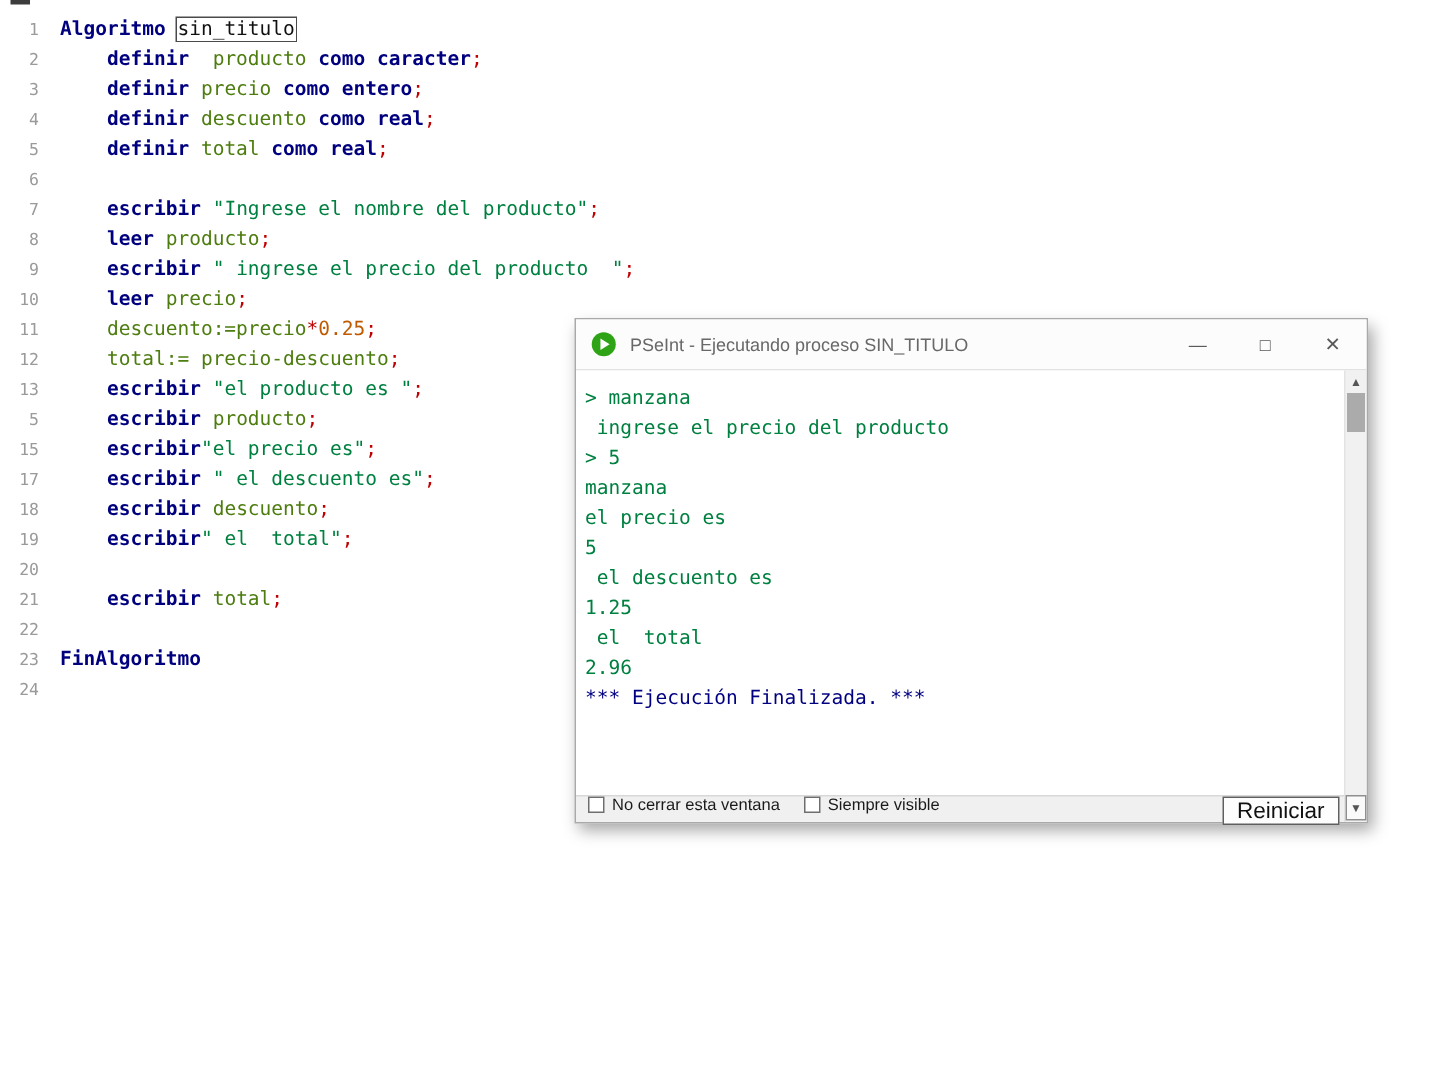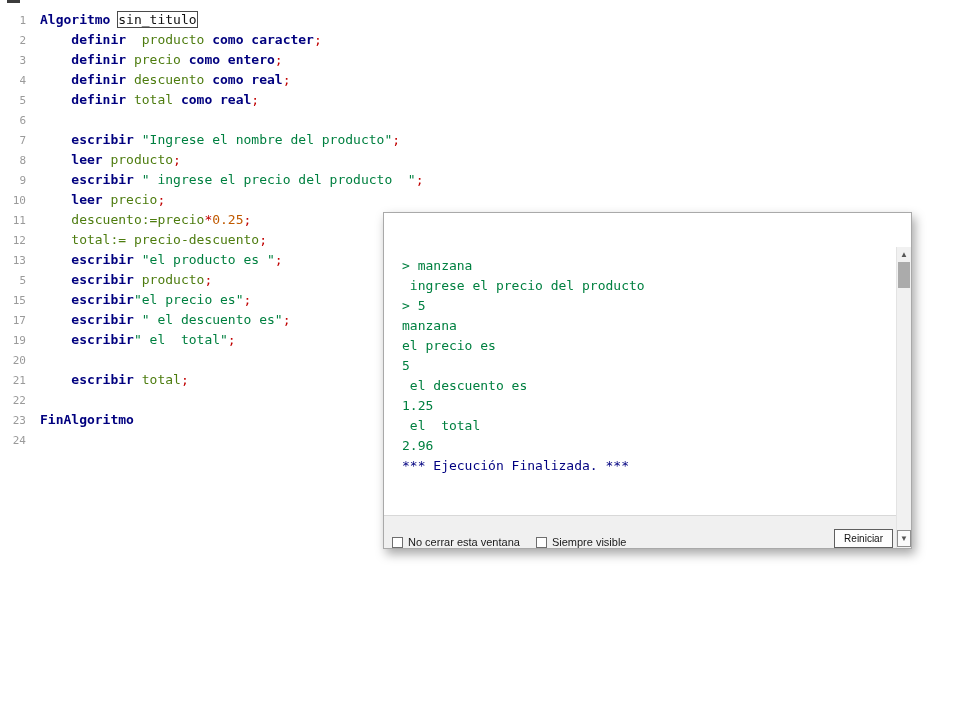--- a/index.html
+++ b/index.html
@@ -30,45 +30,45 @@
   .titlebar { position:absolute; left:0; right:0; top:0; height:34px; background:#fcfcfc;
               border-bottom:1px solid #e2e2e2; display:flex; align-items:center; }
   .play-icon { width:17px; height:17px; margin-left:10px; flex:0 0 auto; }
   .popup-title { margin-left:9px; font-size:12px; color:#686868; white-space:nowrap; }
   .win-controls { margin-left:auto; display:flex; height:100%; }
   .win-btn { width:45px; display:flex; align-items:center; justify-content:center;
              color:#5a5a5a; font-size:12px; }
   .win-btn.close { font-size:13px; }
 
   .console { position:absolute; left:0; right:15px; top:34px; bottom:23px;
-             background:#ffffff; padding:9px 18px; overflow:hidden;
+             background:#ffffff; padding:9px 6px; overflow:hidden;
              font-family:"DejaVu Sans Mono", monospace; }
   .console-line { height:20px; line-height:20px; font-size:13px; white-space:pre; }
   .c-green { color:#008040; }
   .c-blue  { color:#000080; }
 
   .scrollbar { position:absolute; right:0; top:34px; bottom:0; width:15px;
                background:#f1f1f1; border-left:1px solid #e3e3e3; }
   .sb-up { position:absolute; top:0; left:0; right:0; height:15px; display:flex;
            align-items:center; justify-content:center; font-size:8px; color:#555; }
   .sb-thumb { position:absolute; top:15px; left:1px; right:1px; height:26px; background:#ababab; }
   .sb-down { position:absolute; bottom:1px; left:0; right:0; height:17px;
              border:1px solid #8f8f8f; background:#fafafa; display:flex;
              align-items:center; justify-content:center; font-size:8px; color:#555; }
 
-  .popup-footer { position:absolute; left:0; right:15px; bottom:0; height:33px;
+  .popup-footer { position:absolute; left:0; right:15px; bottom:0; height:18px;
                   background:#f0f0f0; border-top:1px solid #d8d8d8;
-                  display:flex; align-items:flex-end; font-size:11px; color:#1a1a1a; }
+                  display:flex; align-items:flex-start; font-size:11px; color:#1a1a1a; }
   .checkbox { width:11px; height:11px; border:1px solid #6e6e6e; background:#fff;
               flex:0 0 auto; }
   .cb1 { margin-left:8px; }
   .cb2 { margin-left:16px; }
   .cb-label { margin-left:5px; white-space:nowrap; }
   .restart-btn { margin-left:auto; margin-right:3px; height:19px; padding:0 9px;
-                 border:1px solid #5f5f5f; background:#fdfdfd; font-size:10px;
+                 border:1px solid #5f5f5f; background:#fdfdfd; font-size:15px;
                  font-family:"Liberation Sans", sans-serif; color:#111;
                  display:flex; align-items:center; }
 </style>
 </head>
 <body>
 
 <div class="top-mark"></div>
 
 <div class="editor">
   <div>
@@ -81,30 +81,43 @@
       <div class="code-line"><span class="line-num">7</span><span class="code-text"><span class="seg-pl">    </span><span class="seg-kw">escribir</span><span class="seg-pl"> </span><span class="seg-str">"Ingrese el nombre del producto"</span><span class="seg-pu">;</span></span></div>
       <div class="code-line"><span class="line-num">8</span><span class="code-text"><span class="seg-pl">    </span><span class="seg-kw">leer</span><span class="seg-pl"> producto</span><span class="seg-pu">;</span></span></div>
       <div class="code-line"><span class="line-num">9</span><span class="code-text"><span class="seg-pl">    </span><span class="seg-kw">escribir</span><span class="seg-pl"> </span><span class="seg-str">" ingrese el precio del producto  "</span><span class="seg-pu">;</span></span></div>
       <div class="code-line"><span class="line-num">10</span><span class="code-text"><span class="seg-pl">    </span><span class="seg-kw">leer</span><span class="seg-pl"> precio</span><span class="seg-pu">;</span></span></div>
       <div class="code-line"><span class="line-num">11</span><span class="code-text"><span class="seg-pl">    </span><span class="seg-pl">descuento:=precio</span><span class="seg-op">*</span><span class="seg-num">0.25</span><span class="seg-pu">;</span></span></div>
       <div class="code-line"><span class="line-num">12</span><span class="code-text"><span class="seg-pl">    </span><span class="seg-pl">total:= precio-descuento</span><span class="seg-pu">;</span></span></div>
       <div class="code-line"><span class="line-num">13</span><span class="code-text"><span class="seg-pl">    </span><span class="seg-kw">escribir</span><span class="seg-pl"> </span><span class="seg-str">"el producto es "</span><span class="seg-pu">;</span></span></div>
       <div class="code-line"><span class="line-num">5</span><span class="code-text"><span class="seg-pl">    </span><span class="seg-kw">escribir</span><span class="seg-pl"> producto</span><span class="seg-pu">;</span></span></div>
       <div class="code-line"><span class="line-num">15</span><span class="code-text"><span class="seg-pl">    </span><span class="seg-kw">escribir</span><span class="seg-str">"el precio es"</span><span class="seg-pu">;</span></span></div>
       <div class="code-line"><span class="line-num">17</span><span class="code-text"><span class="seg-pl">    </span><span class="seg-kw">escribir</span><span class="seg-pl"> </span><span class="seg-str">" el descuento es"</span><span class="seg-pu">;</span></span></div>
+      <div class="code-line"><span class="line-num">18</span><span class="code-text"><span class="seg-pl">    </span><span class="seg-kw">escribir</span><span class="seg-pl"> descuento</span><span class="seg-pu">;</span></span></div>
       <div class="code-line"><span class="line-num">19</span><span class="code-text"><span class="seg-pl">    </span><span class="seg-kw">escribir</span><span class="seg-str">" el  total"</span><span class="seg-pu">;</span></span></div>
       <div class="code-line"><span class="line-num">20</span><span class="code-text"></span></div>
       <div class="code-line"><span class="line-num">21</span><span class="code-text"><span class="seg-pl">    </span><span class="seg-kw">escribir</span><span class="seg-pl"> total</span><span class="seg-pu">;</span></span></div>
       <div class="code-line"><span class="line-num">22</span><span class="code-text"></span></div>
       <div class="code-line"><span class="line-num">23</span><span class="code-text"><span class="seg-kw">FinAlgoritmo</span></span></div>
       <div class="code-line"><span class="line-num">24</span><span class="code-text"></span></div>
     </div>
 </div>
 
 <div class="popup">
+  <div class="titlebar">
+    <svg class="play-icon" viewBox="0 0 17 17">
+      <circle cx="8.5" cy="8.5" r="8" fill="#2ea315"></circle>
+      <polygon points="6.3,4.6 12.4,8.5 6.3,12.4" fill="#ffffff"></polygon>
+    </svg>
+    <span class="popup-title">PSeInt - Ejecutando proceso SIN_TITULO</span>
+    <span class="win-controls">
+      <span class="win-btn">—</span>
+      <span class="win-btn">□</span>
+      <span class="win-btn close">✕</span>
+    </span>
+  </div>
 
   <div class="console">
       <div class="console-line c-green">&gt; manzana</div>
       <div class="console-line c-green"> ingrese el precio del producto</div>
       <div class="console-line c-green">&gt; 5</div>
       <div class="console-line c-green">manzana</div>
       <div class="console-line c-green">el precio es</div>
       <div class="console-line c-green">5</div>
       <div class="console-line c-green"> el descuento es</div>
       <div class="console-line c-green">1.25</div>

